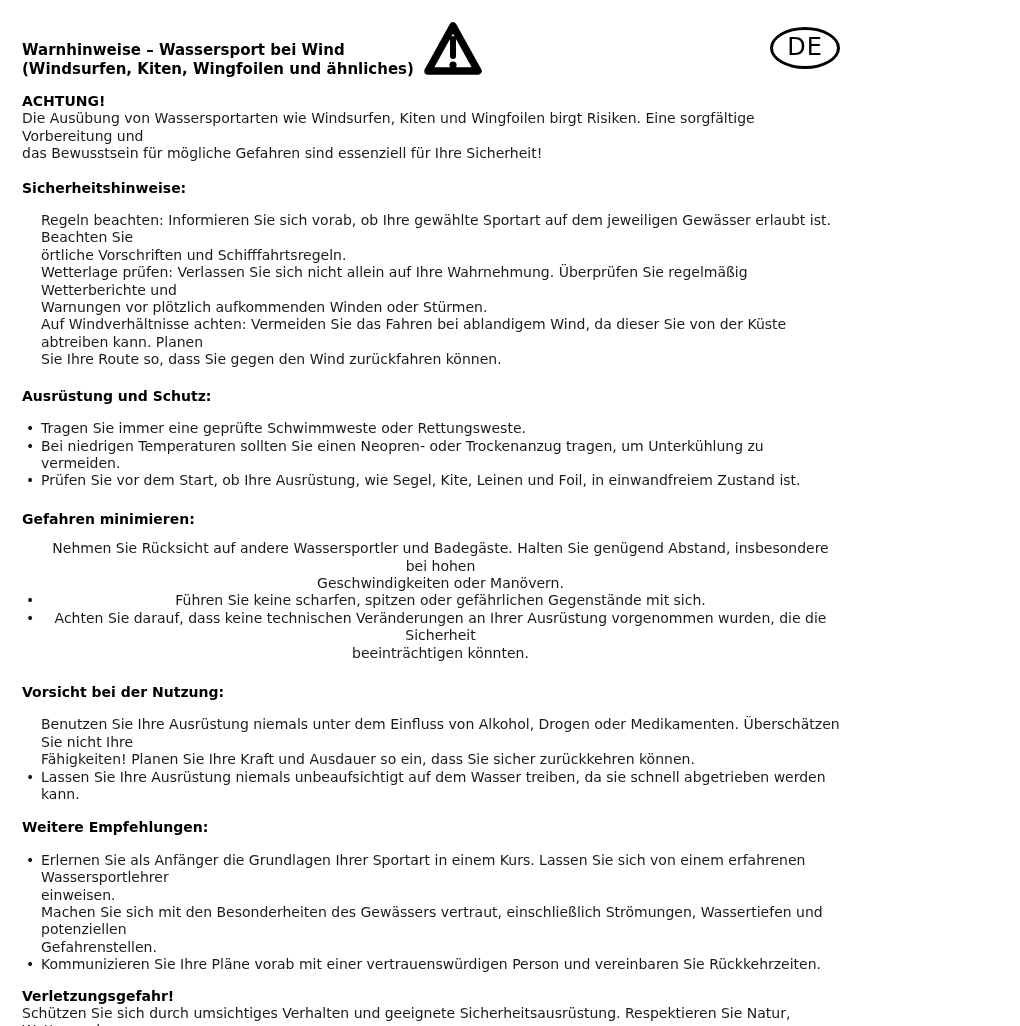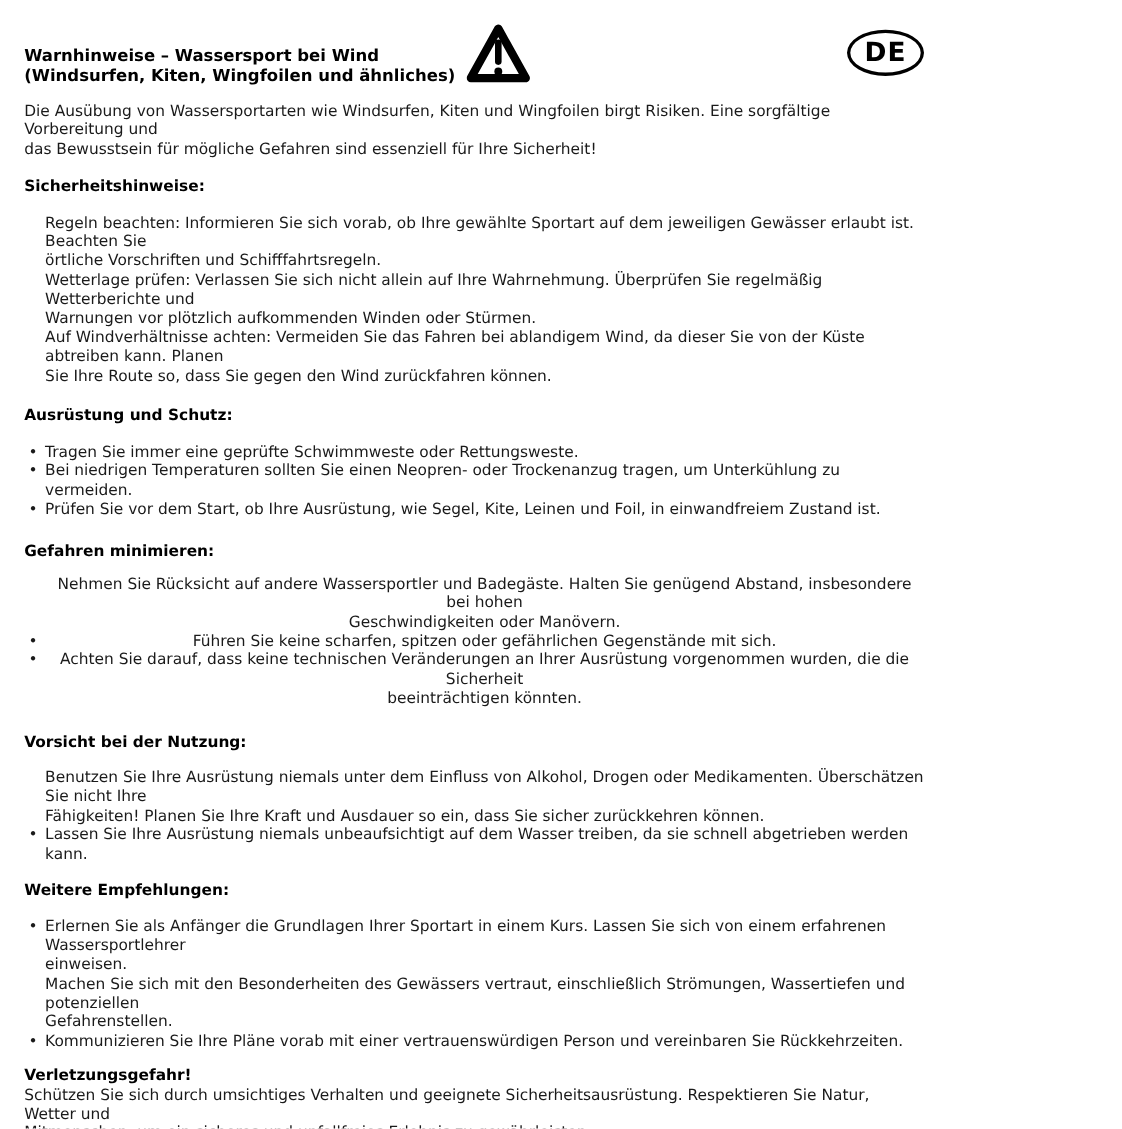--- a/index.html
+++ b/index.html
@@ -19,21 +19,21 @@
   
   .header { display: flex; align-items: flex-start; }
   .title { margin: 0; padding-top: 6px; font-size: 15px; line-height: 18.5px; font-weight: bold; color: #000; }
   .title span { display: block; }
   .tri { flex: none; margin-left: 10px; margin-top: -14px; }
   .de-badge {
     flex: none; margin-left: auto; margin-top: -8px;
     width: 64px; height: 36px;
     border: 3.5px solid #000; border-radius: 50%;
     display: flex; align-items: center; justify-content: center;
-    font-weight: bold; font-size: 24px; letter-spacing: 1px; color: #000;
+    font-weight: normal; font-size: 24px; letter-spacing: 1px; color: #000;
   }
 
   
   h2 { margin: 0; font-size: 14px; line-height: 17.4px; font-weight: bold; color: #000; }
   .par { margin: 0; white-space: pre-line; }
   .sec-achtung      { margin-top: 15px; }
   .sec-sicherheit   { margin-top: 17px; }
   .sec-ausruestung  { margin-top: 19px; }
   .sec-gefahren     { margin-top: 21px; }
   .sec-vorsicht     { margin-top: 22px; }
@@ -62,20 +62,21 @@
       <path d="M29 5 L54 50 L4 50 Z" fill="none" stroke="#000" stroke-width="7.5" stroke-linejoin="round"></path>
       <path d="M29 18 L29 35" stroke="#000" stroke-width="6" stroke-linecap="round"></path>
       <circle cx="29" cy="44" r="3.6" fill="#000"></circle>
     </svg>
     <div class="de-badge">
       <span>DE</span>
     </div>
   </header>
 
   <section class="sec-achtung">
+    <h2>ACHTUNG!</h2>
     <p class="par">Die Ausübung von Wassersportarten wie Windsurfen, Kiten und Wingfoilen birgt Risiken. Eine sorgfältige Vorbereitung und
 das Bewusstsein für mögliche Gefahren sind essenziell für Ihre Sicherheit!</p>
   </section>
 
   <section class="sec-sicherheit">
     <h2>Sicherheitshinweise:</h2>
     <div class="list">
       <div class="li">Regeln beachten: Informieren Sie sich vorab, ob Ihre gewählte Sportart auf dem jeweiligen Gewässer erlaubt ist. Beachten Sie
 örtliche Vorschriften und Schifffahrtsregeln.</div>
       <div class="li">Wetterlage prüfen: Verlassen Sie sich nicht allein auf Ihre Wahrnehmung. Überprüfen Sie regelmäßig Wetterberichte und

